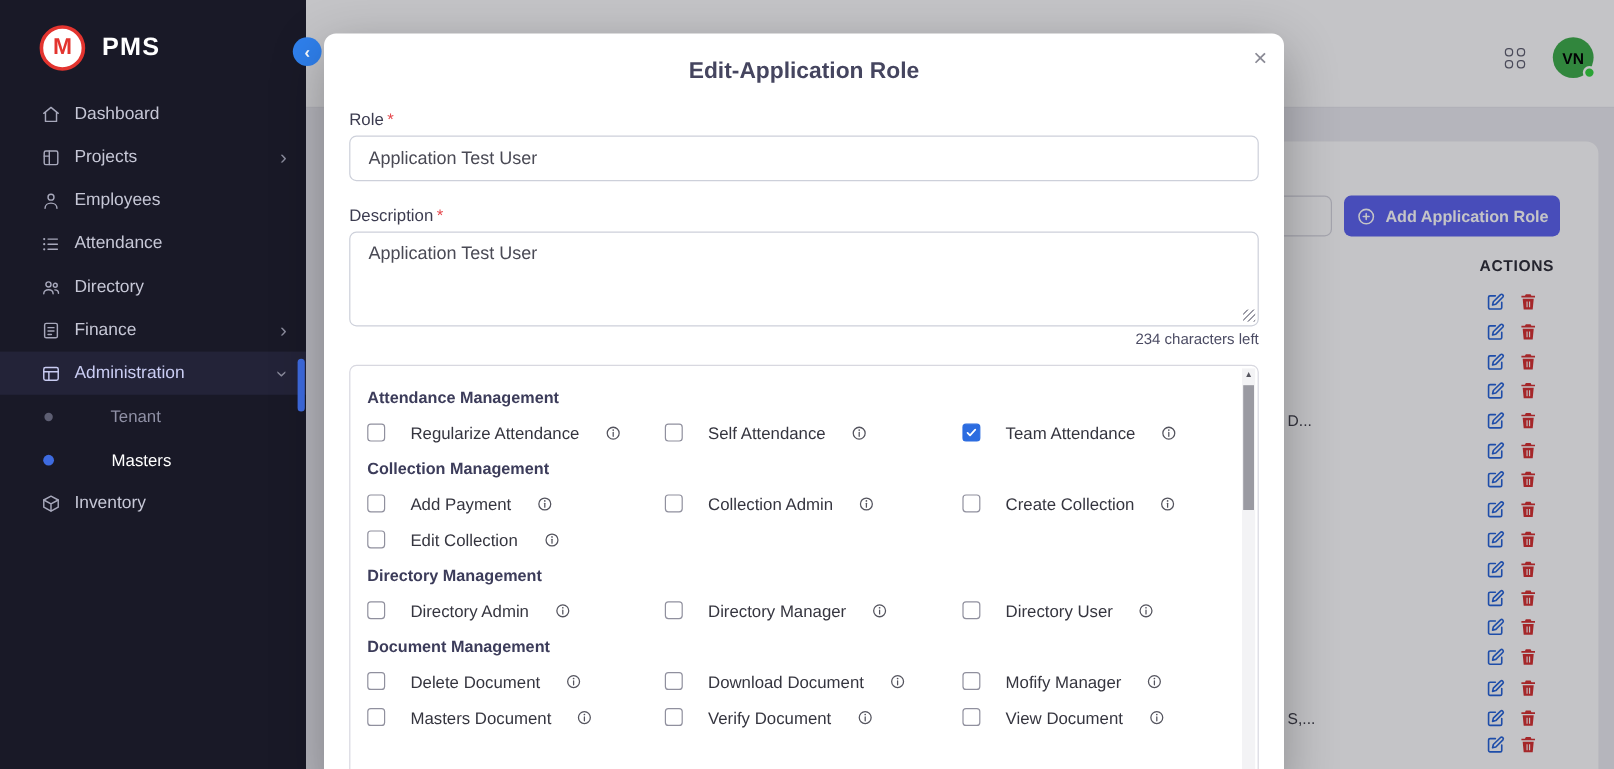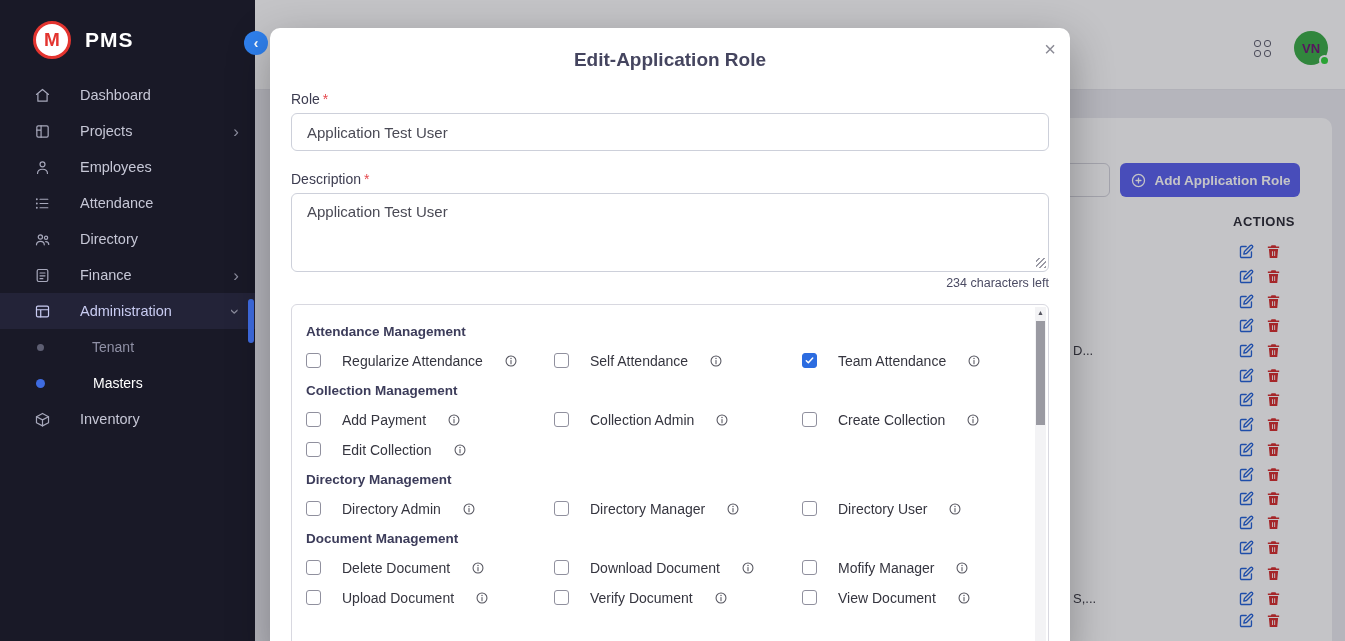--- a/index.html
+++ b/index.html
@@ -8,21 +8,21 @@
   .stage { position:relative; width:1345px; height:641px; overflow:hidden; }
 
   
   .sidebar { position:absolute; left:0; top:0; width:255px; height:100%;
              background:var(--sidebar-bg); z-index:30; }
   .logo-row { display:flex; align-items:center; gap:14px; padding:21px 0 18px 33px; }
   .logo-badge { width:38px; height:38px; border-radius:50%; background:#fff;
                 border:3px solid var(--logo-red); color:var(--logo-red);
                 font-weight:bold; font-size:19px; display:flex; align-items:center; justify-content:center; }
   .logo-text { color:#fff; font-size:21px; font-weight:bold; letter-spacing:1px; }
-  .nav-item { display:flex; align-items:center; gap:29px; height:36px;
+  .nav-item { display:flex; align-items:center; gap:11px; height:36px;
               padding:0 16px 0 34px; color:#c6c7d6; font-size:14.5px; cursor:pointer; }
   .nav-item .nav-icon { width:17px; height:17px; color:#a7a8bb; flex:none; display:flex; }
   .nav-icon svg, .act svg, .plus svg, .info svg, .cb svg { width:100%; height:100%; display:block; }
   .nav-item.active { background:var(--sidebar-active-bg); color:#c9ccf2; }
   .nav-item.active .nav-icon { color:#c9ccf2; }
   .chev { margin-left:auto; color:#8a8b9c; font-size:17px; line-height:1; }
   .chev.down { transform:rotate(90deg); }
   .sub-item { display:flex; align-items:center; height:36px; padding-left:37px;
               color:#8f90a5; font-size:14px; cursor:pointer; }
   .sub-item .dot { width:7px; height:7px; border-radius:50%; background:#5d5e72; flex:none; }
@@ -36,21 +36,21 @@
                   display:flex; align-items:center; justify-content:center;
                   font-size:14px; font-weight:bold; z-index:45; cursor:pointer; }
 
   
   .main { position:absolute; left:255px; top:0; right:0; bottom:0; background:#ececf1; z-index:10; }
   .topbar { height:90px; background:#fff; position:relative; border-bottom:1px solid #e6e6ec; }
   .apps-icon { position:absolute; right:74px; top:40px; width:17px; height:17px;
                display:grid; grid-template-columns:1fr 1fr; gap:3px; cursor:pointer; }
   .apps-icon span { border:1.5px solid #606070; border-radius:3px; }
   .avatar { position:absolute; right:17px; top:31px; width:34px; height:34px; border-radius:50%;
-            background:var(--avatar-bg); color:#701a75; font-size:13px; font-weight:bold;
+            background:var(--avatar-bg); color:#000000; font-size:13px; font-weight:bold;
             display:flex; align-items:center; justify-content:center; cursor:pointer; }
   .avatar .status { position:absolute; right:-2px; bottom:-1px; width:11px; height:11px;
                     background:#35d43f; border:2px solid #fff; border-radius:50%; }
   .card { position:absolute; left:45px; top:118px; right:13px; bottom:-20px;
           background:#fff; border-radius:10px; }
   .search-box { position:absolute; left:630px; top:45px; width:180px; height:34px;
                 background:#fff; border:1px solid #d5d5dd; border-radius:6px; }
   .add-btn { position:absolute; left:820px; top:45px; width:180px; height:34px;
              background:var(--accent); color:#fff; border:none; border-radius:6px;
              display:flex; align-items:center; justify-content:center; gap:8px;
@@ -628,21 +628,21 @@
                 <span class="info">
                   <svg viewBox="0 0 24 24" fill="none" stroke="currentColor" stroke-width="1.8" stroke-linecap="round">
                     <circle cx="12" cy="12" r="8.5"></circle>
                     <path d="M12 11v5.5"></path>
                     <path d="M12 7.6h.01" stroke-width="2.4"></path>
                   </svg>
                 </span>
               </label>
               <label class="perm-item">
                 <span class="cb"></span>
-                <span class="cb-label">Upload Document</span>
+                <span class="cb-label">Masters Document</span>
                 <span class="info">
                   <svg viewBox="0 0 24 24" fill="none" stroke="currentColor" stroke-width="1.8" stroke-linecap="round">
                     <circle cx="12" cy="12" r="8.5"></circle>
                     <path d="M12 11v5.5"></path>
                     <path d="M12 7.6h.01" stroke-width="2.4"></path>
                   </svg>
                 </span>
               </label>
               <label class="perm-item">
                 <span class="cb"></span>

